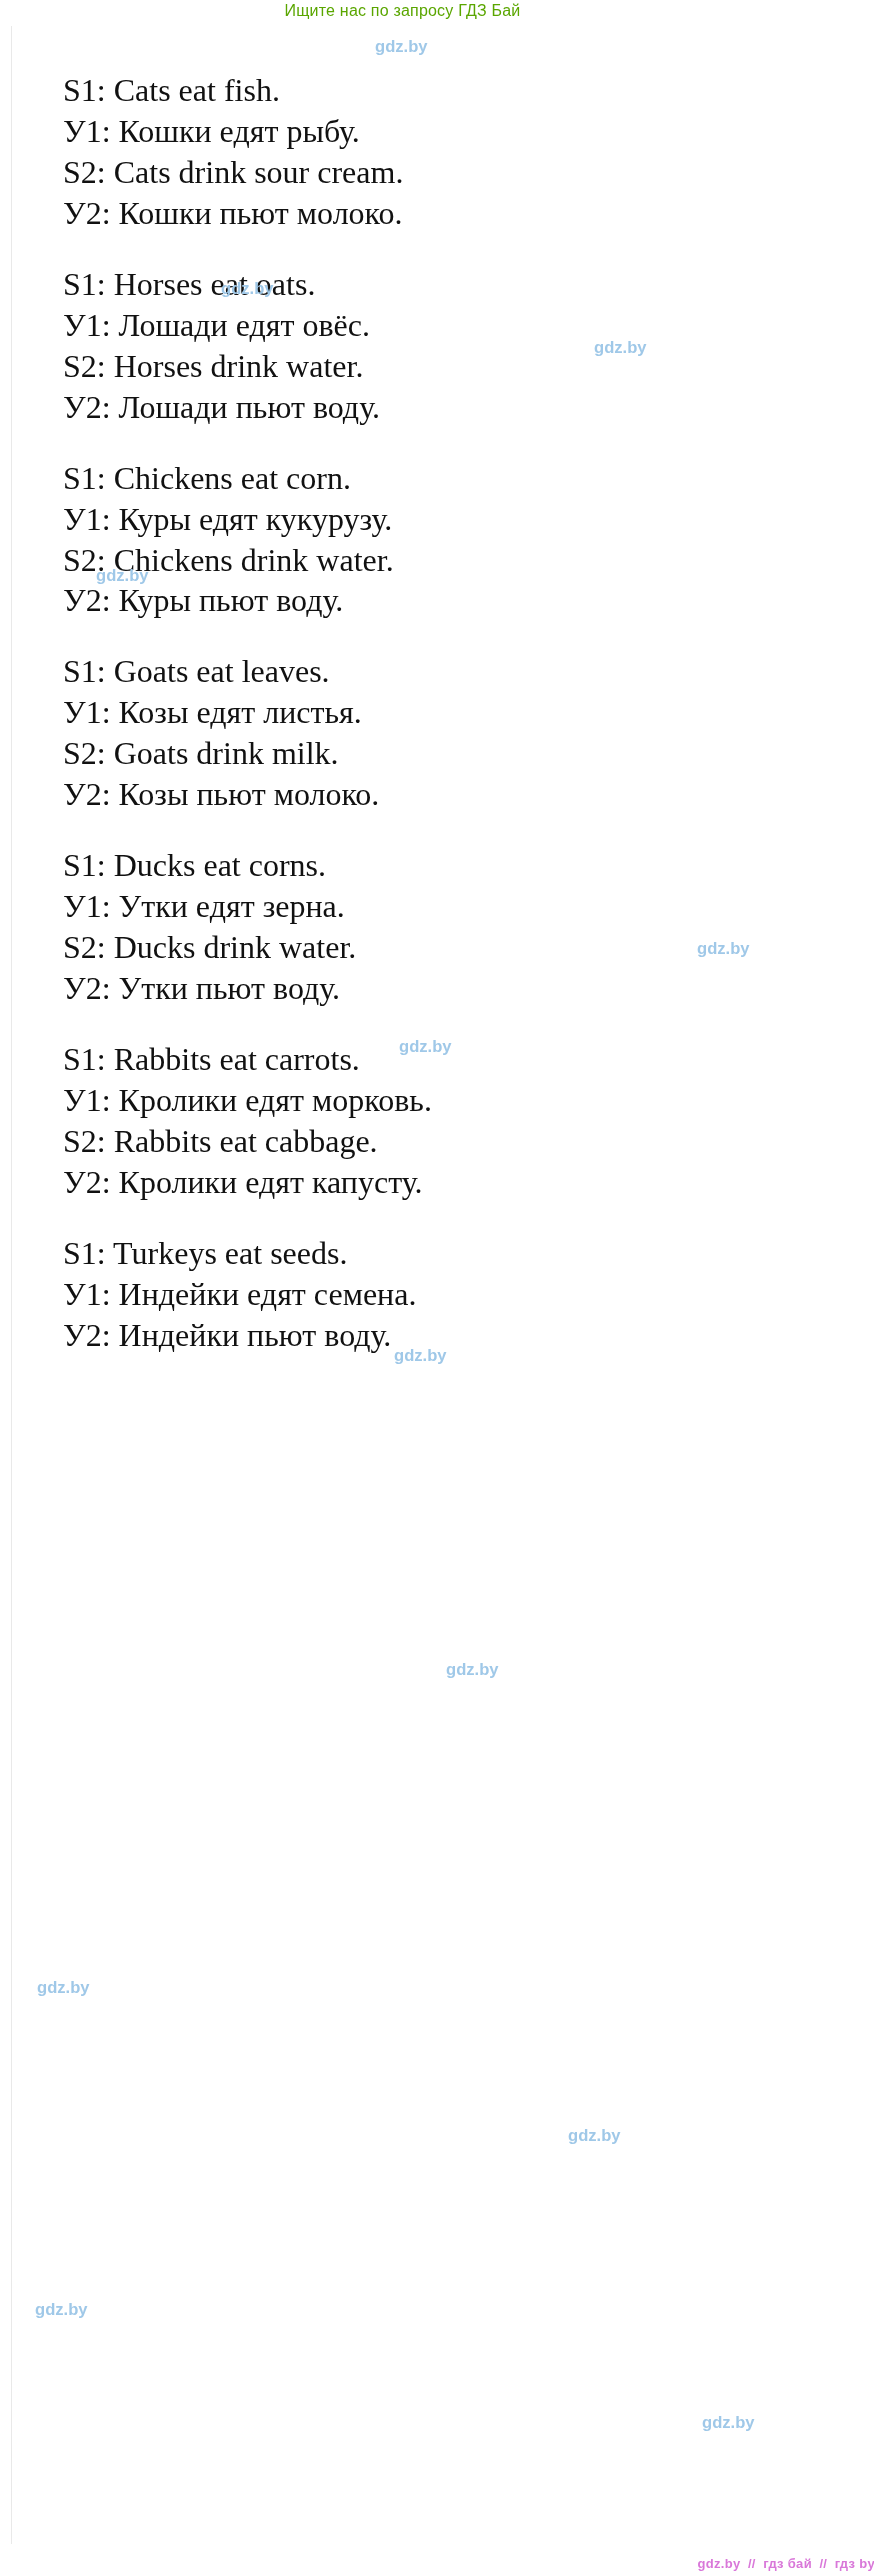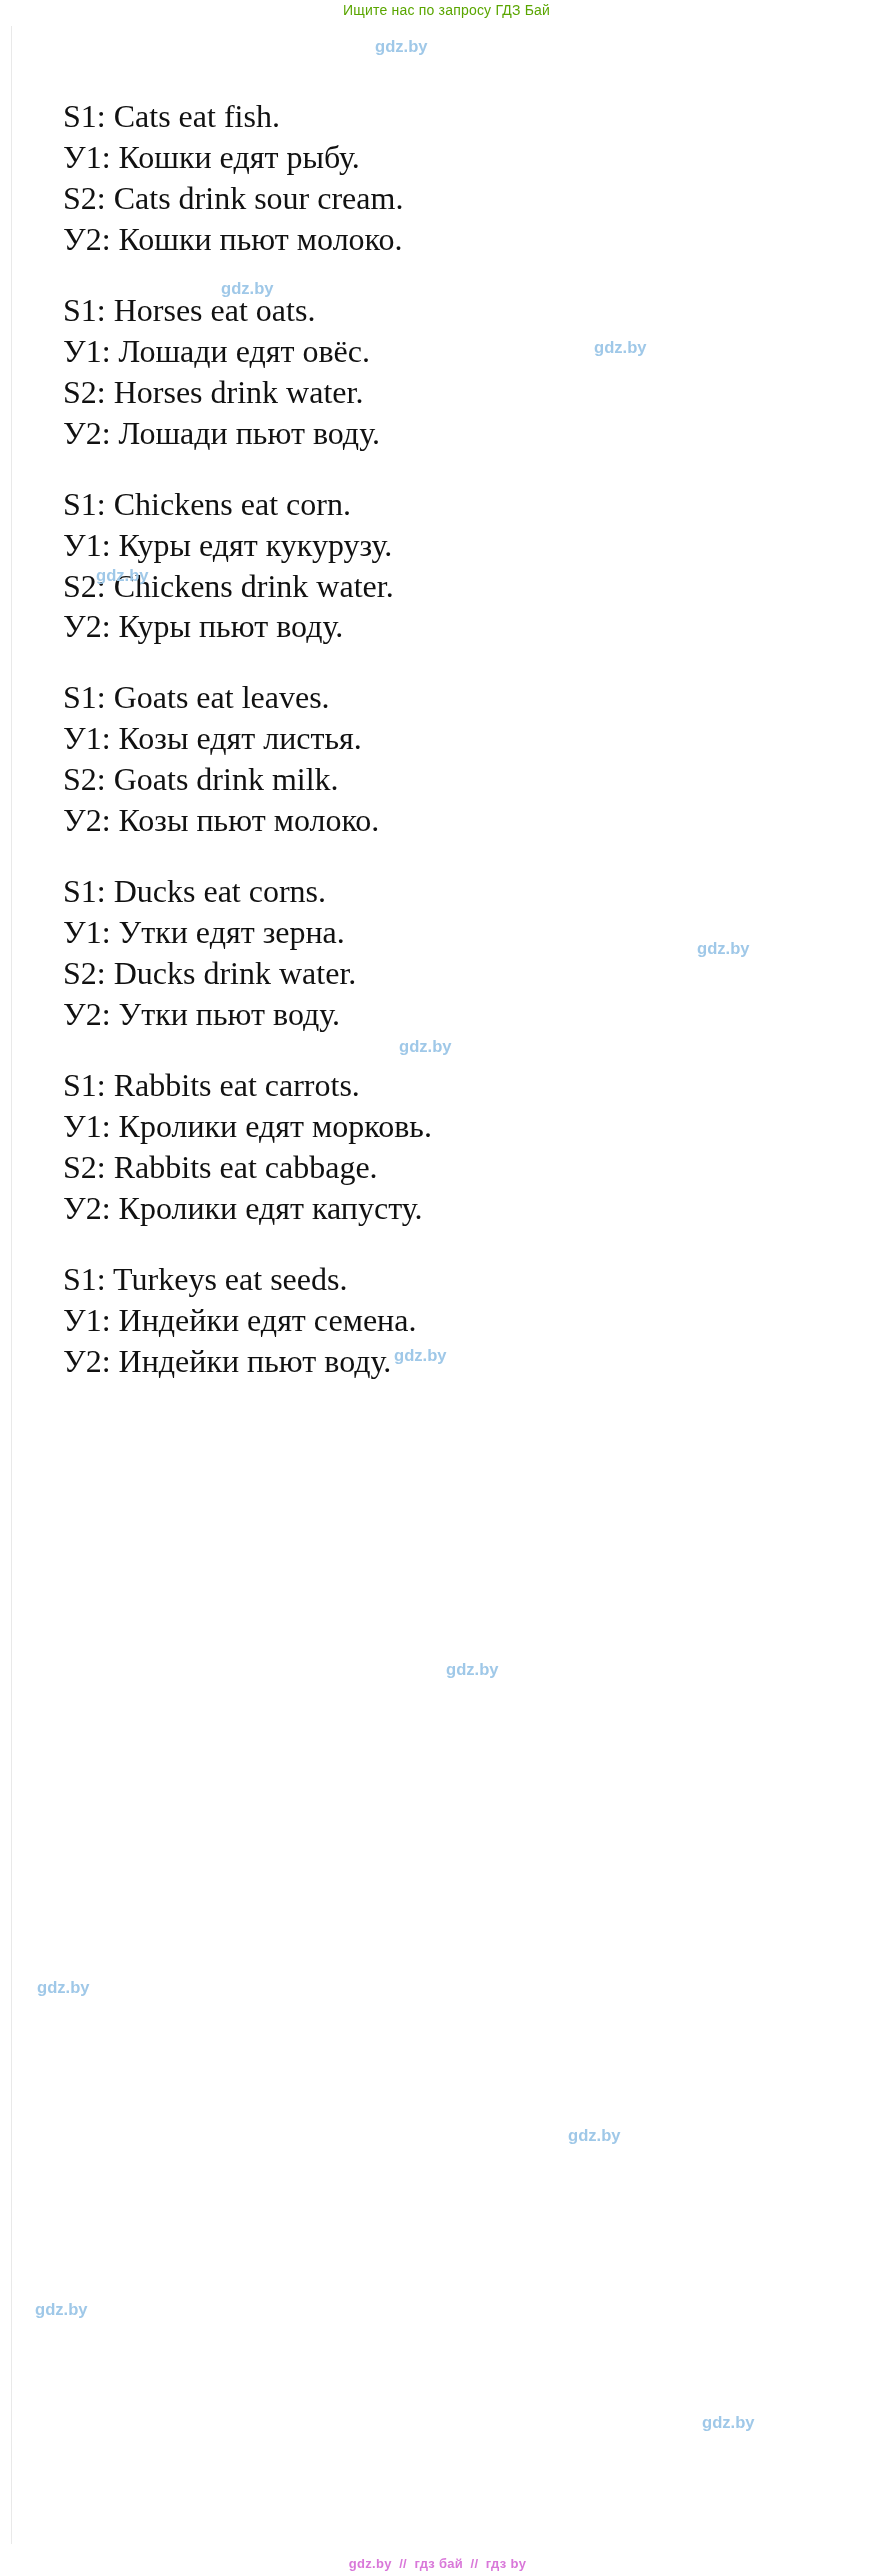--- a/index.html
+++ b/index.html
@@ -17,44 +17,42 @@
 
   
   .top-header {
     position: absolute;
     top: 0;
     left: 0;
     width: 805px;
     height: 21px;
     text-align: center;
     font-family: "Liberation Sans", sans-serif;
-    font-size: 14px;
+    font-size: 16px;
     color: #5aa600;
     line-height: 21px;
     letter-spacing: 0.2px;
-    margin-left: 44px;
   }
 
   
   .left-rule {
     position: absolute;
     left: 10.5px;
     top: 26px;
     width: 1.7px;
     height: 2518px;
     background: #e9e9e9;
   }
 
   
   .content {
     position: absolute;
     left: 63px;
     top: 70px;
     width: 767px;
-    margin-top: 26px;
   }
 
   .dialog-group {
     margin-bottom: 30px;
     position: relative;
   }
   .line {
     font-size: 32px;
     line-height: 1.28;
     color: #111111;
@@ -71,21 +69,21 @@
     white-space: nowrap;
     pointer-events: none;
   }
 
   
   .footer {
     position: absolute;
     left: 0;
     bottom: 5.2px;
     width: 875px;
-    text-align: center;
+    text-align: right;
     font-family: "Liberation Sans", sans-serif;
     font-size: 13px;
     font-weight: bold;
     color: #d978d9;
     letter-spacing: 0.3px;
   }
   .footer .sep {
     color: #d978d9;
     padding: 0 3.5px;
   }

